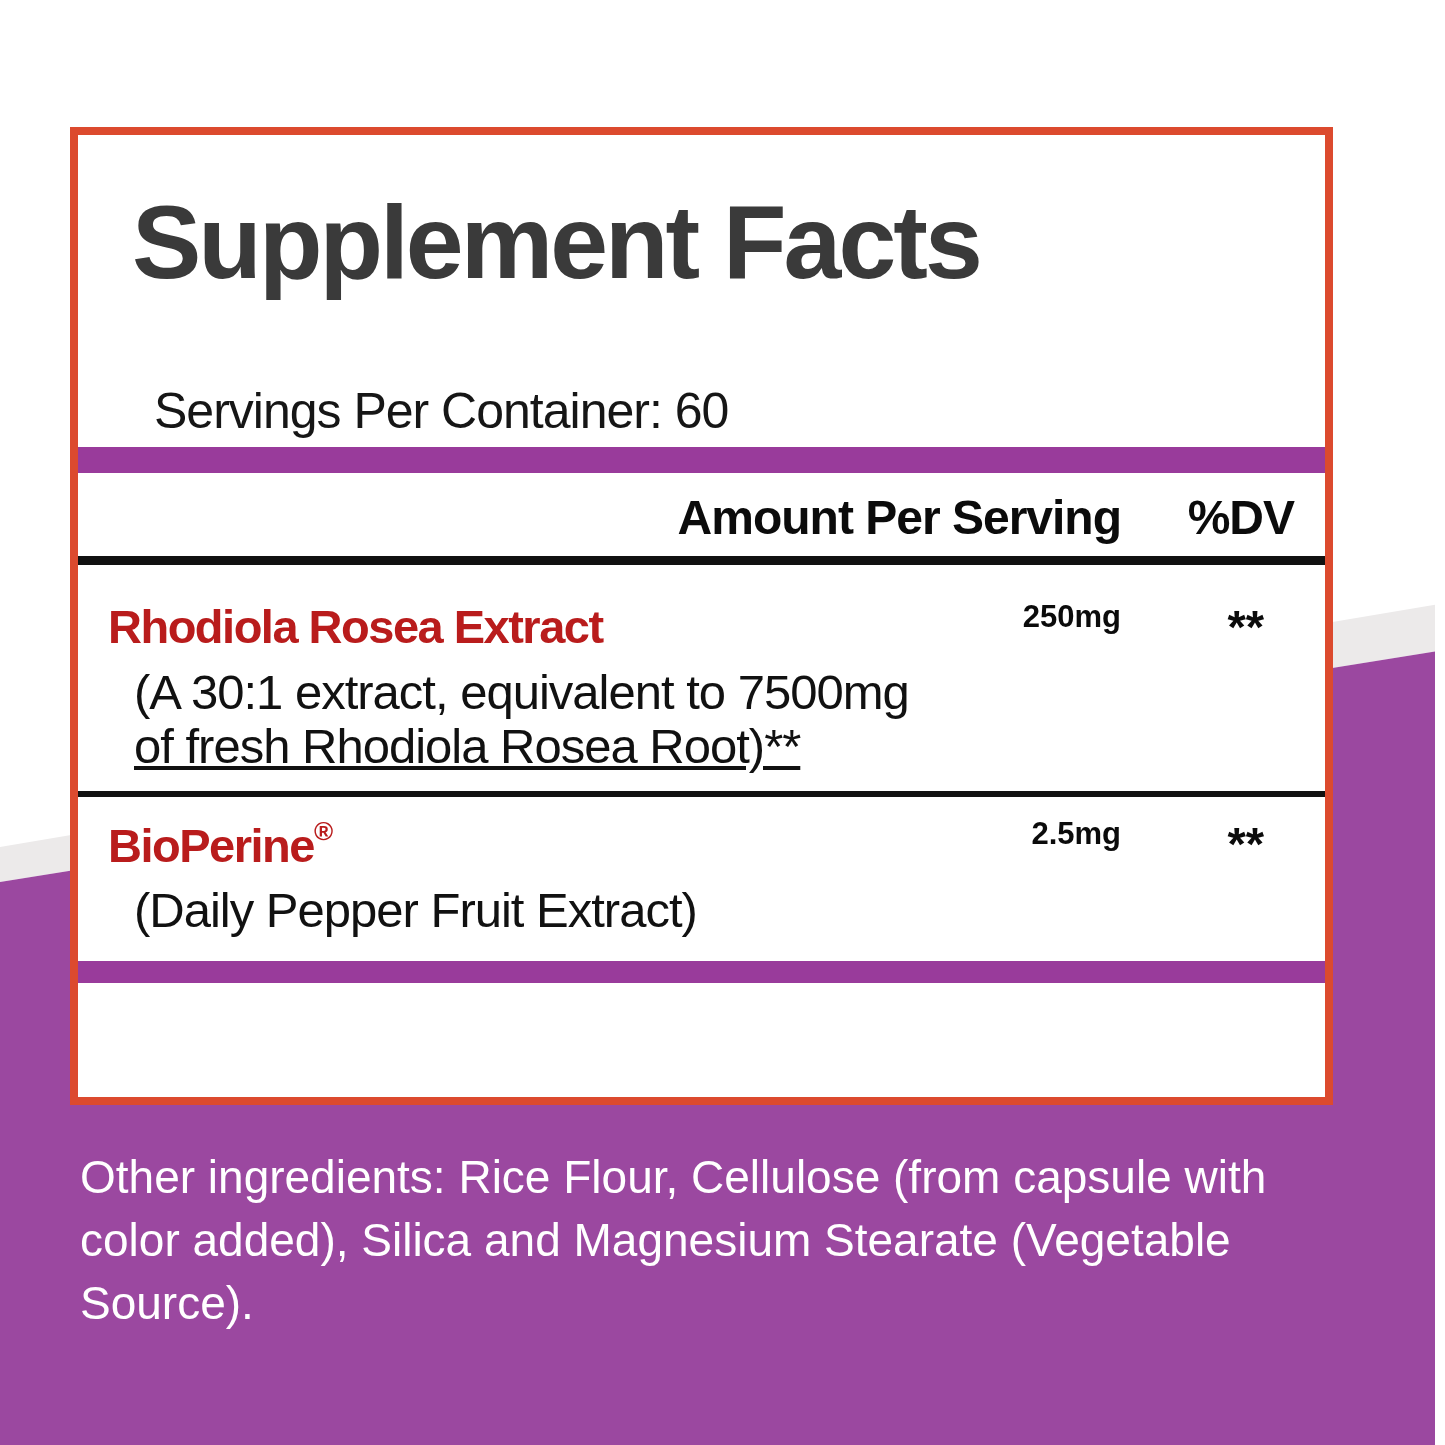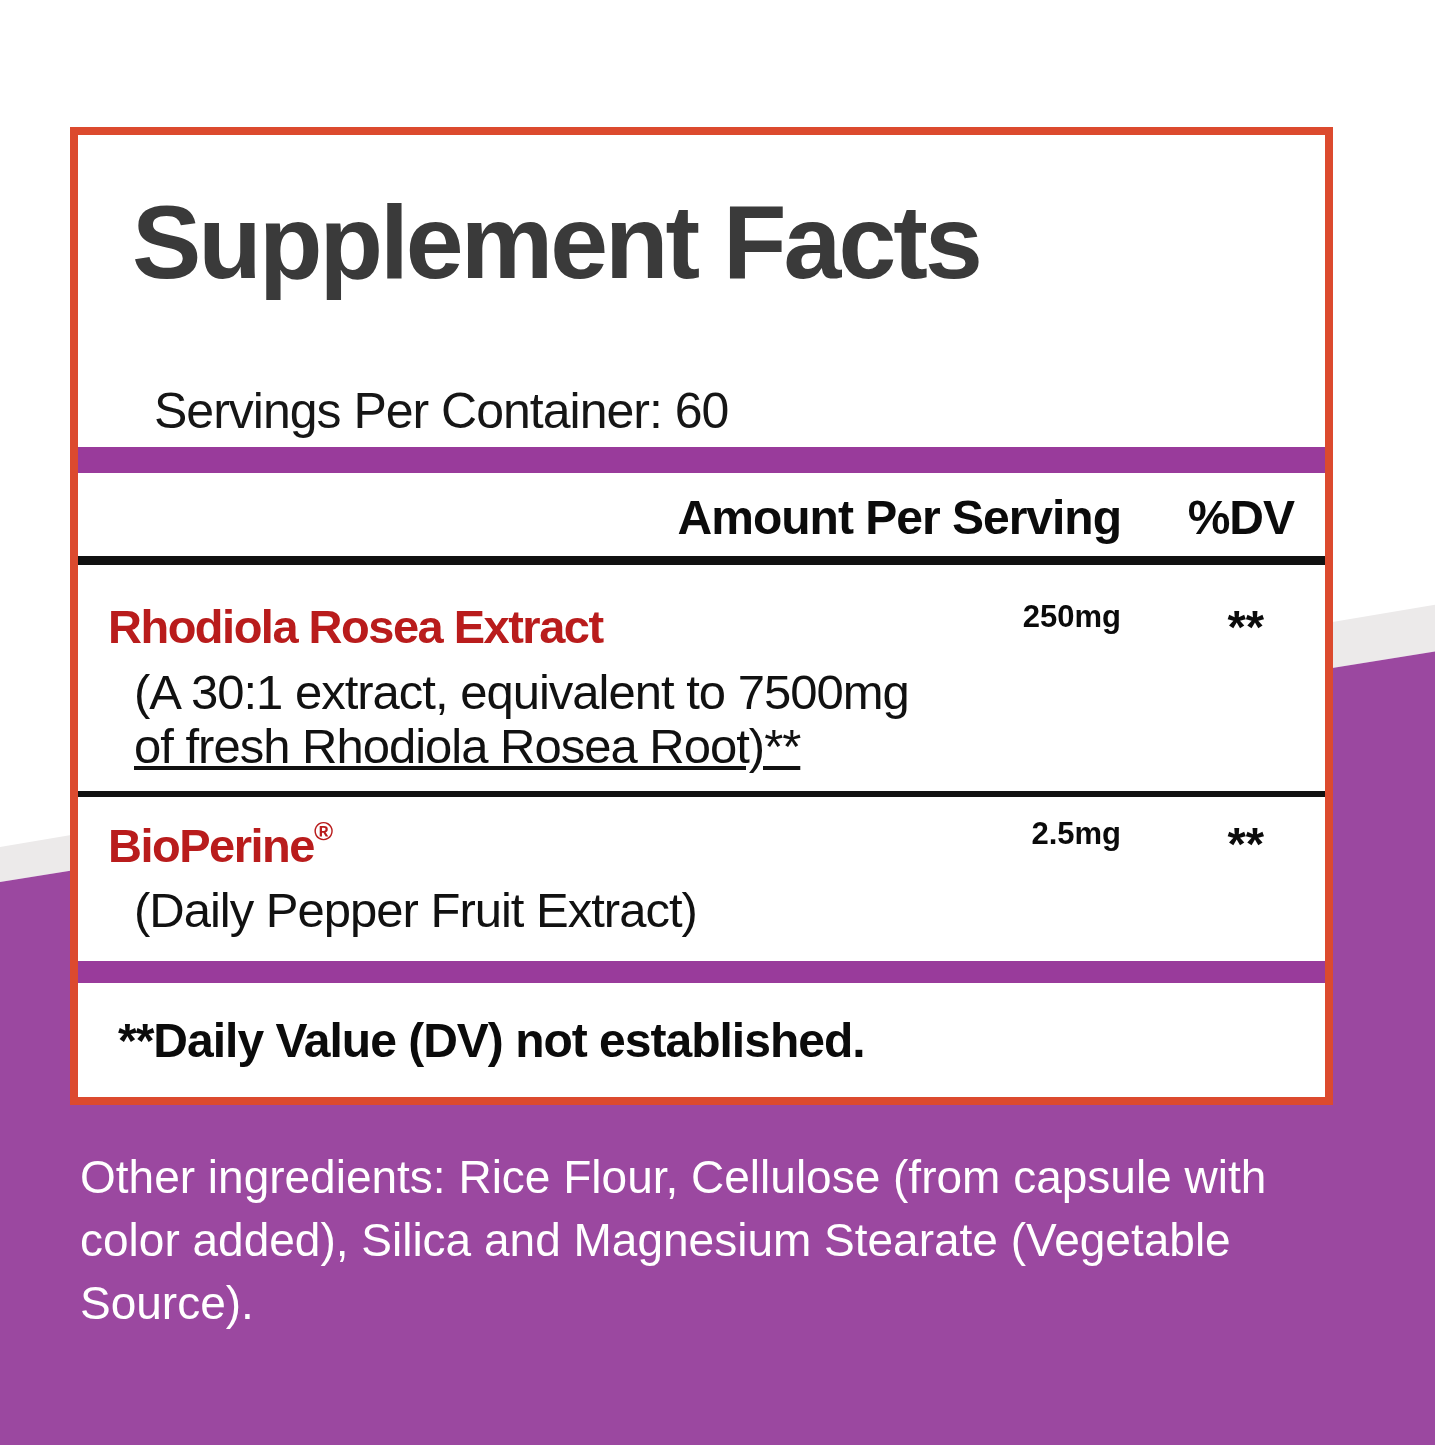--- a/index.html
+++ b/index.html
@@ -111,19 +111,18 @@
     <div class="rule-thin"></div>
 
     <div class="row-name r2"><span style="position:static;margin-top:40px;">BioPerine</span><sup class="reg-mark">®</sup></div>
     <div class="row-amount r2">2.5mg</div>
     <div class="row-dv r2">**</div>
 
     <div class="note note-2">(Daily Pepper Fruit Extract)</div>
 
     <div class="bar bar-bottom"></div>
 
-    <div class="footnote">**Daily Value (DV) not established.</div>
 
   </div>
 
   <div class="other-ingredients">Other ingredients: Rice Flour, Cellulose (from capsule with color added), Silica and Magnesium Stearate (Vegetable Source).</div>
 
 </div>
 
 </body></html>

